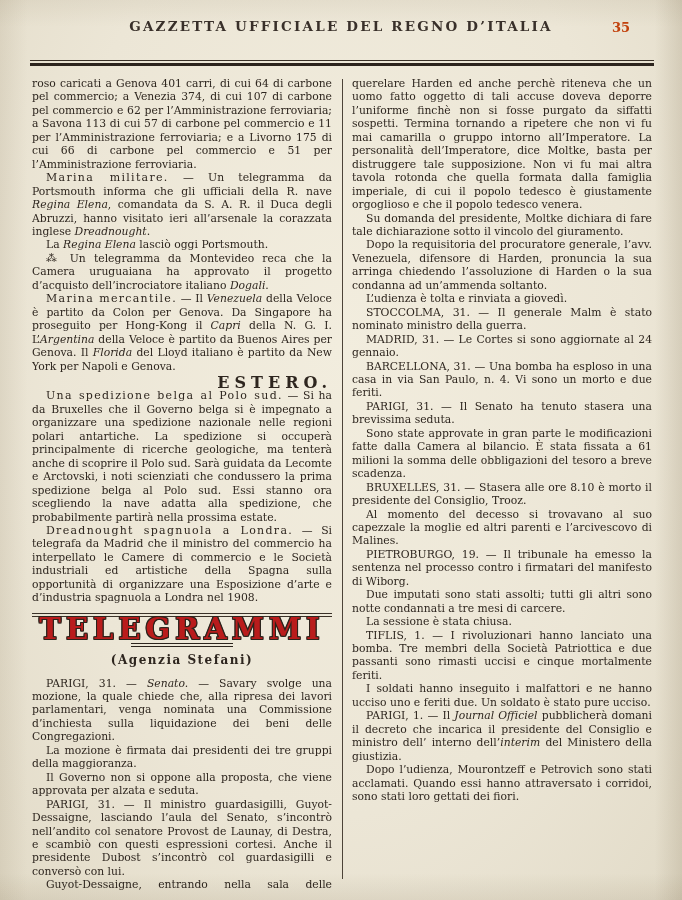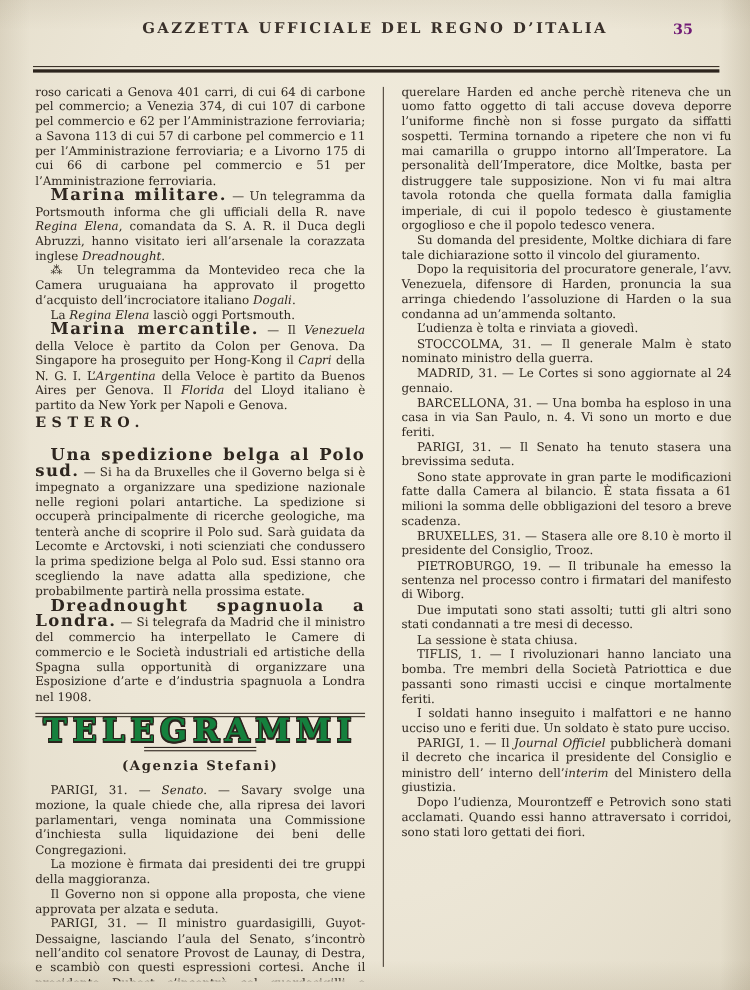--- a/index.html
+++ b/index.html
@@ -15,51 +15,51 @@
   .page { position: relative; width: 682px; height: 638px; }
 
   
   .hdr { position: relative; height: 40px; padding-top: 18px; }
   .masthead {
     text-align: center; font-size: 13.5px; font-weight: 700;
     letter-spacing: 2.2px; color: #39302a; white-space: nowrap;
   }
   .pagenum {
     position: absolute; right: 52px; top: 20px;
-    font-size: 13px; font-weight: 700; color: #701a75;
+    font-size: 13px; font-weight: 700; color: #c2410c;
   }
   .header-rule {
     margin: 2px 28px 0 30px; height: 2px;
     border-top: 1px solid #3a3128; border-bottom: 3px solid #2c241d;
   }
 
   
-  .columns { display: flex; justify-content: space-between; padding: 11px 17px 0 32px; }
+  .columns { display: flex; justify-content: space-between; padding: 11px 30px 0 32px; }
   .col { width: 300px; height: 815px; overflow: hidden; text-align: justify;
          font-size: 10.8px; line-height: 13.45px; }
   .col-divider { width: 1px; background: #4c4338; margin-top: 2px; height: 800px; }
 
   .col p { margin: 0; text-indent: 14px; }
   .col p.noindent { text-indent: 0; }
   .run-i  { font-style: italic; }
-  .run-bs { font-weight: 700; letter-spacing: 1.3px; font-size: 15px; }
+  .run-bs { font-weight: 400; letter-spacing: 1.3px; font-size: 11px; }
 
   .heading-center {
-    text-align: left; font-weight: 700; letter-spacing: 5px;
-    font-size: 13px; margin: 3px 0 16px 0; text-indent: 0;
+    text-align: right; font-weight: 700; letter-spacing: 5px;
+    font-size: 16px; margin: 3px 0 0 0; text-indent: 0;
   }
   .double-rule {
     height: 2px; border-top: 1px solid #3a3128; border-bottom: 1px solid #3a3128;
     margin: 8px 0 6px 0;
   }
   .telegrammi { text-align: center; margin: 4px 0 0 0; }
   .outline-text {
     display: inline-block;
     font-size: 29px; font-weight: 700; letter-spacing: 5px;
-    color: #15803d;
+    color: #b91c1c;
     text-shadow: -1px -1px 0 #2c241d, 1px -1px 0 #2c241d, -1px 1px 0 #2c241d,
                   1px  1px 0 #2c241d, -1px 0 0 #2c241d, 1px 0 0 #2c241d,
                   0 -1px 0 #2c241d, 0 1px 0 #2c241d;
   }
   .title-underline {
     width: 102px; height: 2px; margin: 1px auto 0 auto;
     border-top: 1px solid #2c241d; border-bottom: 1px solid #2c241d;
   }
   .subtitle {
     text-align: center; font-weight: 700; font-size: 12px;
@@ -72,22 +72,22 @@
 <div class="page">
   <div class="hdr">
     <div class="masthead">GAZZETTA UFFICIALE DEL REGNO D’ITALIA</div>
     <div class="pagenum">35</div>
   </div>
   <div class="header-rule"></div>
   <div class="columns">
     <section class="col" id="col-left">
         <p class="noindent"><span>roso caricati a Genova 401 carri, di cui 64 di carbone pel commercio; a Venezia 374, di cui 107 di carbone pel commercio e 62 per l’Amministrazione ferroviaria; a Savona 113 di cui 57 di carbone pel commercio e 11 per l’Amministrazione ferroviaria; e a Livorno 175 di cui 66 di carbone pel commercio e 51 per l’Amministrazione ferroviaria.</span></p>
         <p><span class="run-bs">Marina militare.</span><span>&nbsp;— Un telegramma da Portsmouth informa che gli ufficiali della R. nave </span><span class="run-i">Regina Elena</span><span>, comandata da S. A. R. il Duca degli Abruzzi, hanno visitato ieri all’arsenale la corazzata inglese </span><span class="run-i">Dreadnought</span><span>.</span></p>
+        <p><span>La </span><span class="run-i">Regina Elena</span><span> lasciò oggi Portsmouth.</span></p>
         <p><span>⁂ Un telegramma da Montevideo reca che la Camera uruguaiana ha approvato il progetto d’acquisto dell’incrociatore italiano </span><span class="run-i">Dogali</span><span>.</span></p>
-        <p><span>La </span><span class="run-i">Regina Elena</span><span> lasciò oggi Portsmouth.</span></p>
         <p><span class="run-bs">Marina mercantile.</span><span>&nbsp;— Il </span><span class="run-i">Venezuela</span><span> della Veloce è partito da Colon per Genova. Da Singapore ha proseguito per Hong-Kong il </span><span class="run-i">Capri</span><span> della N. G. I. L’</span><span class="run-i">Argentina</span><span> della Veloce è partito da Buenos Aires per Genova. Il </span><span class="run-i">Florida</span><span> del Lloyd italiano è partito da New York per Napoli e Genova.</span></p>
         <div class="heading-center">ESTERO.</div>
         <p><span class="run-bs">Una spedizione belga al Polo sud.</span><span>&nbsp;— Si ha da Bruxelles che il Governo belga si è impegnato a organizzare una spedizione nazionale nelle regioni polari antartiche. La spedizione si occuperà principalmente di ricerche geologiche, ma tenterà anche di scoprire il Polo sud. Sarà guidata da Lecomte e Arctovski, i noti scienziati che condussero la prima spedizione belga al Polo sud. Essi stanno ora scegliendo la nave adatta alla spedizione, che probabilmente partirà nella prossima estate.</span></p>
         <p><span class="run-bs">Dreadnought spagnuola a Londra.</span><span>&nbsp;— Si telegrafa da Madrid che il ministro del commercio ha interpellato le Camere di commercio e le Società industriali ed artistiche della Spagna sulla opportunità di organizzare una Esposizione d’arte e d’industria spagnuola a Londra nel 1908.</span></p>
         <div class="double-rule"></div>
         <div class="telegrammi"><span class="outline-text">TELEGRAMMI</span><div class="title-underline"></div></div>
         <div class="subtitle">(Agenzia Stefani)</div>
         <p><span>PARIGI, 31. — </span><span class="run-i">Senato.</span><span> — Savary svolge una mozione, la quale chiede che, alla ripresa dei lavori parlamentari, venga nominata una Commissione d’inchiesta sulla liquidazione dei beni delle Congregazioni.</span></p>
         <p><span>La mozione è firmata dai presidenti dei tre gruppi della maggioranza.</span></p>
         <p><span>Il Governo non si oppone alla proposta, che viene approvata per alzata e seduta.</span></p>
@@ -99,22 +99,23 @@
         <p class="noindent"><span>querelare Harden ed anche perchè riteneva che un uomo fatto oggetto di tali accuse doveva deporre l’uniforme finchè non si fosse purgato da siffatti sospetti. Termina tornando a ripetere che non vi fu mai camarilla o gruppo intorno all’Imperatore. La personalità dell’Imperatore, dice Moltke, basta per distruggere tale supposizione. Non vi fu mai altra tavola rotonda che quella formata dalla famiglia imperiale, di cui il popolo tedesco è giustamente orgoglioso e che il popolo tedesco venera.</span></p>
         <p><span>Su domanda del presidente, Moltke dichiara di fare tale dichiarazione sotto il vincolo del giuramento.</span></p>
         <p><span>Dopo la requisitoria del procuratore generale, l’avv. Venezuela, difensore di Harden, pronuncia la sua arringa chiedendo l’assoluzione di Harden o la sua condanna ad un’ammenda soltanto.</span></p>
         <p><span>L’udienza è tolta e rinviata a giovedì.</span></p>
         <p><span>STOCCOLMA, 31. — Il generale Malm è stato nominato ministro della guerra.</span></p>
         <p><span>MADRID, 31. — Le Cortes si sono aggiornate al 24 gennaio.</span></p>
         <p><span>BARCELLONA, 31. — Una bomba ha esploso in una casa in via San Paulo, n. 4. Vi sono un morto e due feriti.</span></p>
         <p><span>PARIGI, 31. — Il Senato ha tenuto stasera una brevissima seduta.</span></p>
         <p><span>Sono state approvate in gran parte le modificazioni fatte dalla Camera al bilancio. È stata fissata a 61 milioni la somma delle obbligazioni del tesoro a breve scadenza.</span></p>
         <p><span>BRUXELLES, 31. — Stasera alle ore 8.10 è morto il presidente del Consiglio, Trooz.</span></p>
+        <p><span>Al momento del decesso si trovavano al suo capezzale la moglie ed altri parenti e l’arcivescovo di Malines.</span></p>
         <p><span>PIETROBURGO, 19. — Il tribunale ha emesso la sentenza nel processo contro i firmatari del manifesto di Wiborg.</span></p>
-        <p><span>Due imputati sono stati assolti; tutti gli altri sono stati condannati a tre mesi di decesso.</span></p>
+        <p><span>Due imputati sono stati assolti; tutti gli altri sono notte condannati a tre mesi di carcere.</span></p>
         <p><span>La sessione è stata chiusa.</span></p>
         <p><span>TIFLIS, 1. — I rivoluzionari hanno lanciato una bomba. Tre membri della Società Patriottica e due passanti sono rimasti uccisi e cinque mortalmente feriti.</span></p>
         <p><span>I soldati hanno inseguito i malfattori e ne hanno ucciso uno e feriti due. Un soldato è stato pure ucciso.</span></p>
         <p><span>PARIGI, 1. — Il </span><span class="run-i">Journal Officiel</span><span> pubblicherà domani il decreto che incarica il presidente del Consiglio e ministro dell’ interno dell’</span><span class="run-i">interim</span><span> del Ministero della giustizia.</span></p>
         <p><span>Dopo l’udienza, Mourontzeff e Petrovich sono stati acclamati. Quando essi hanno attraversato i corridoi, sono stati loro gettati dei fiori.</span></p>
       </section>
   </div>
 </div>
 
 </body></html>

